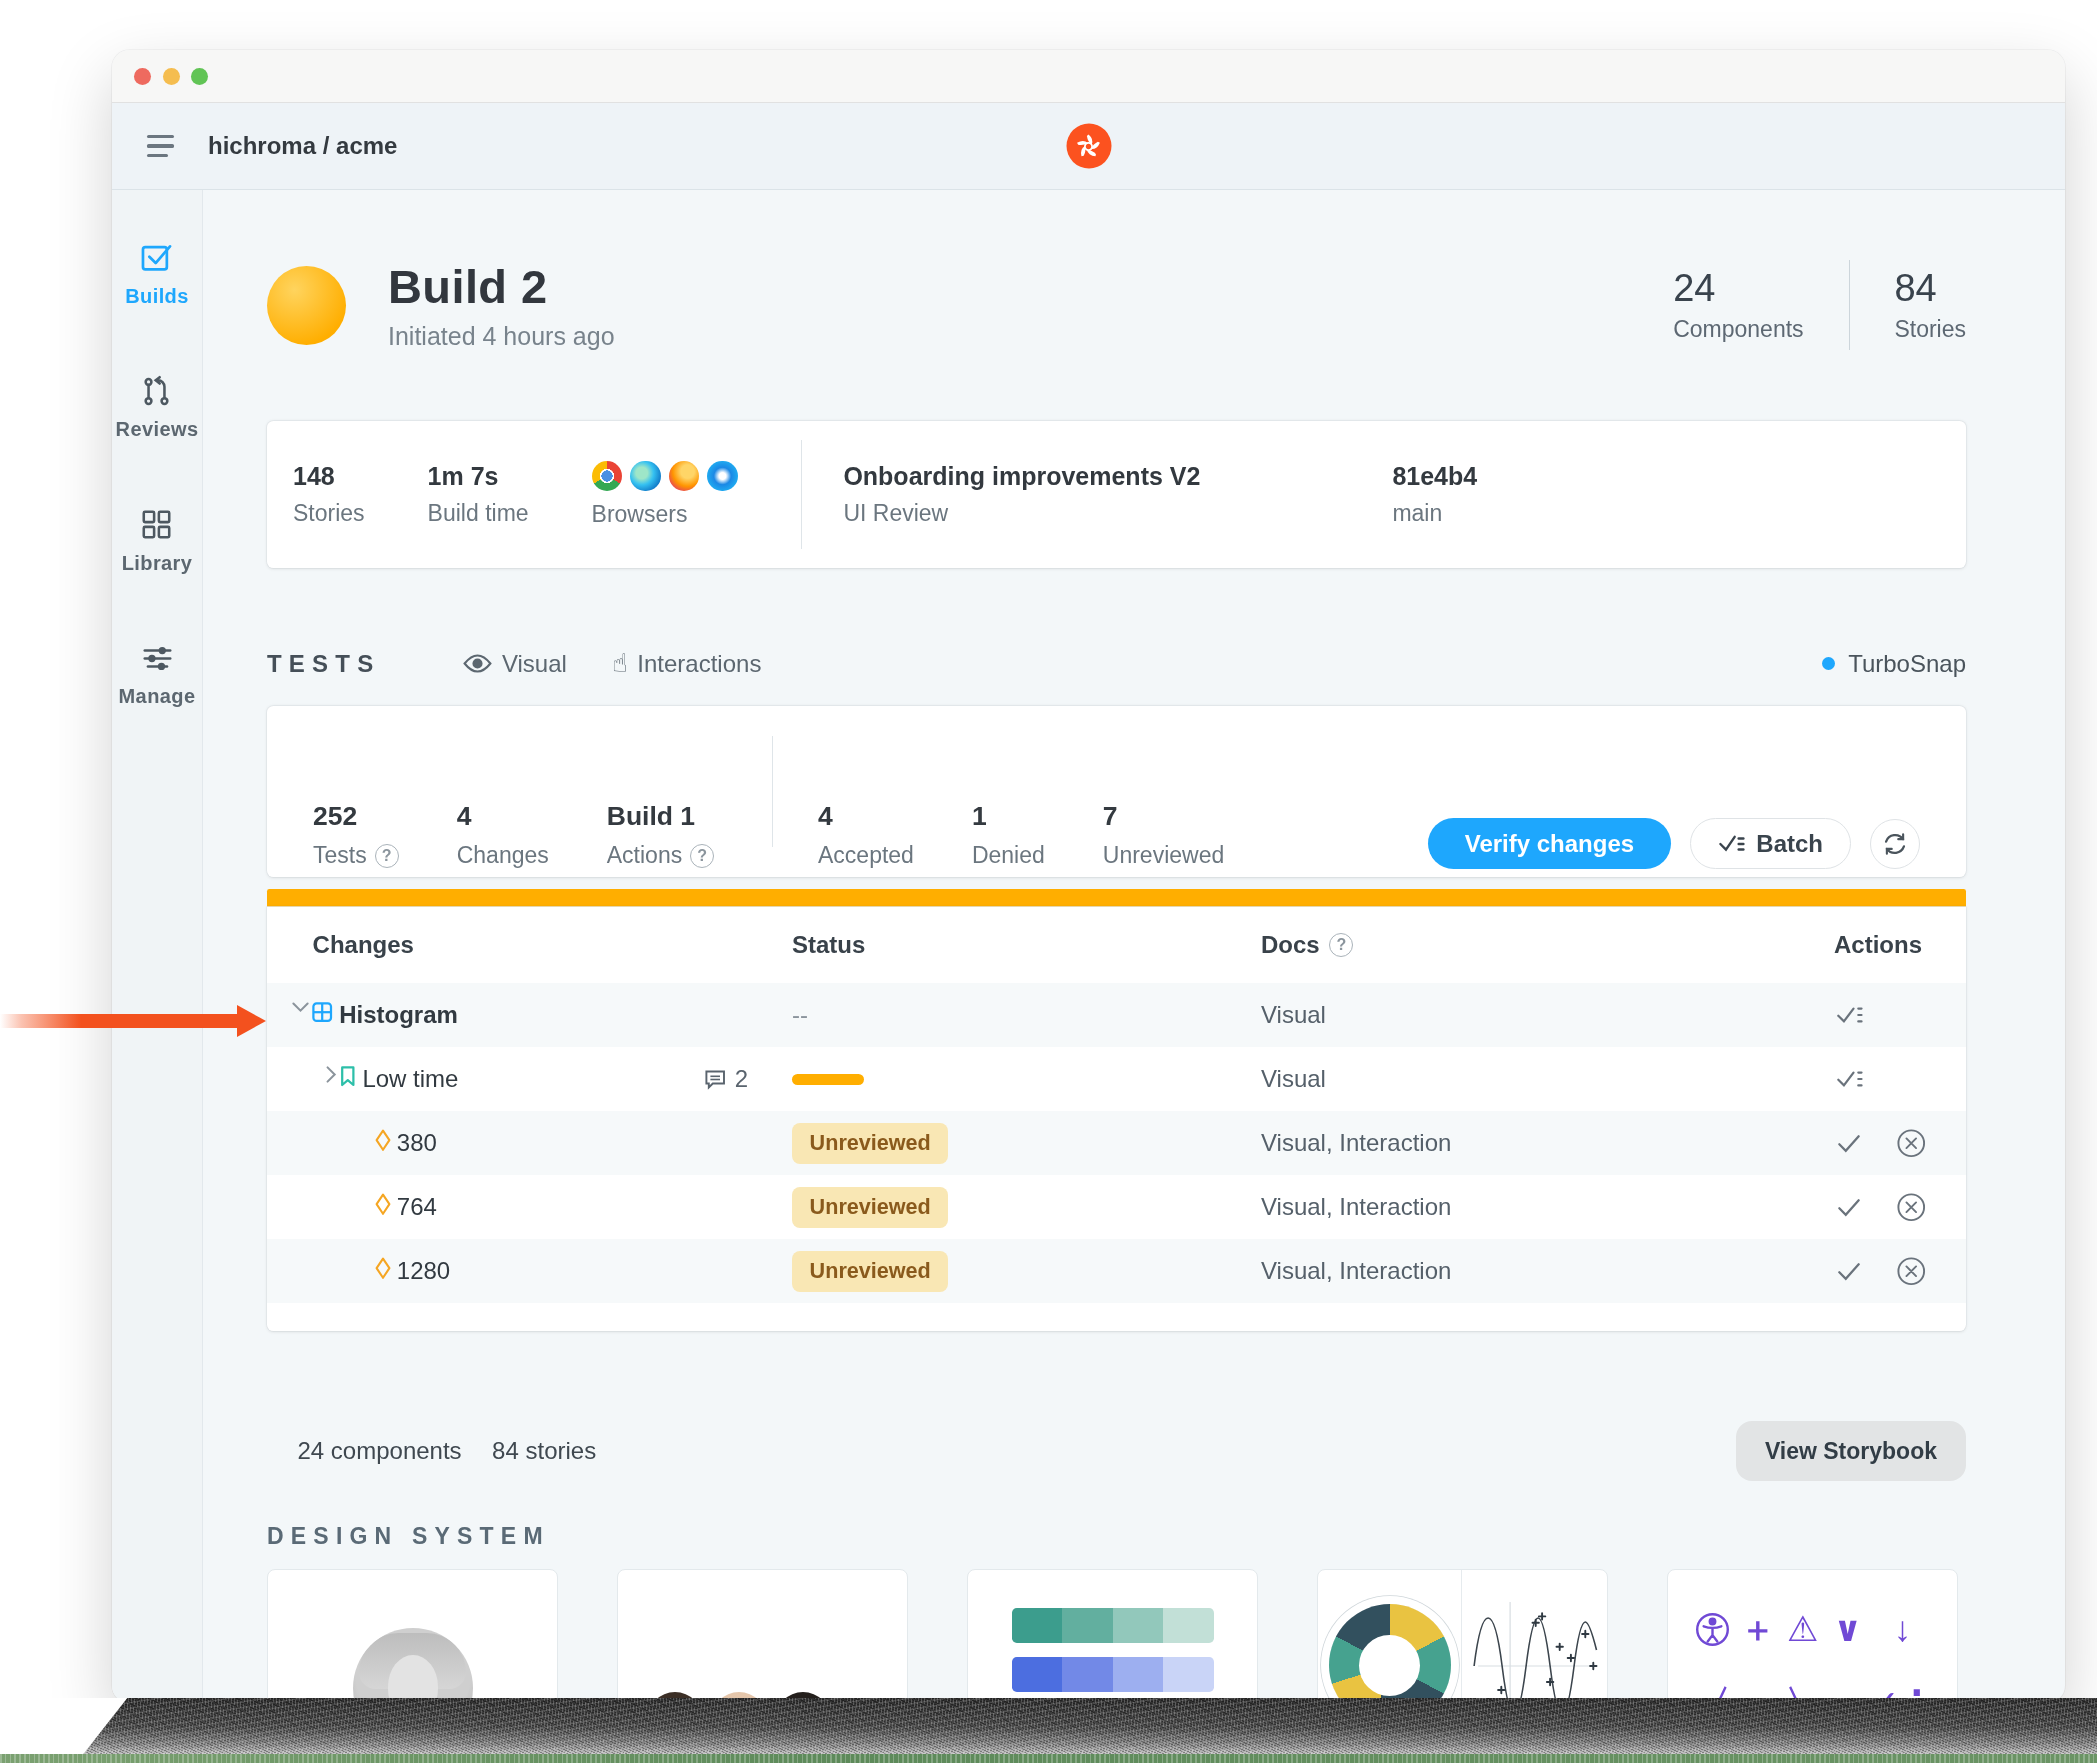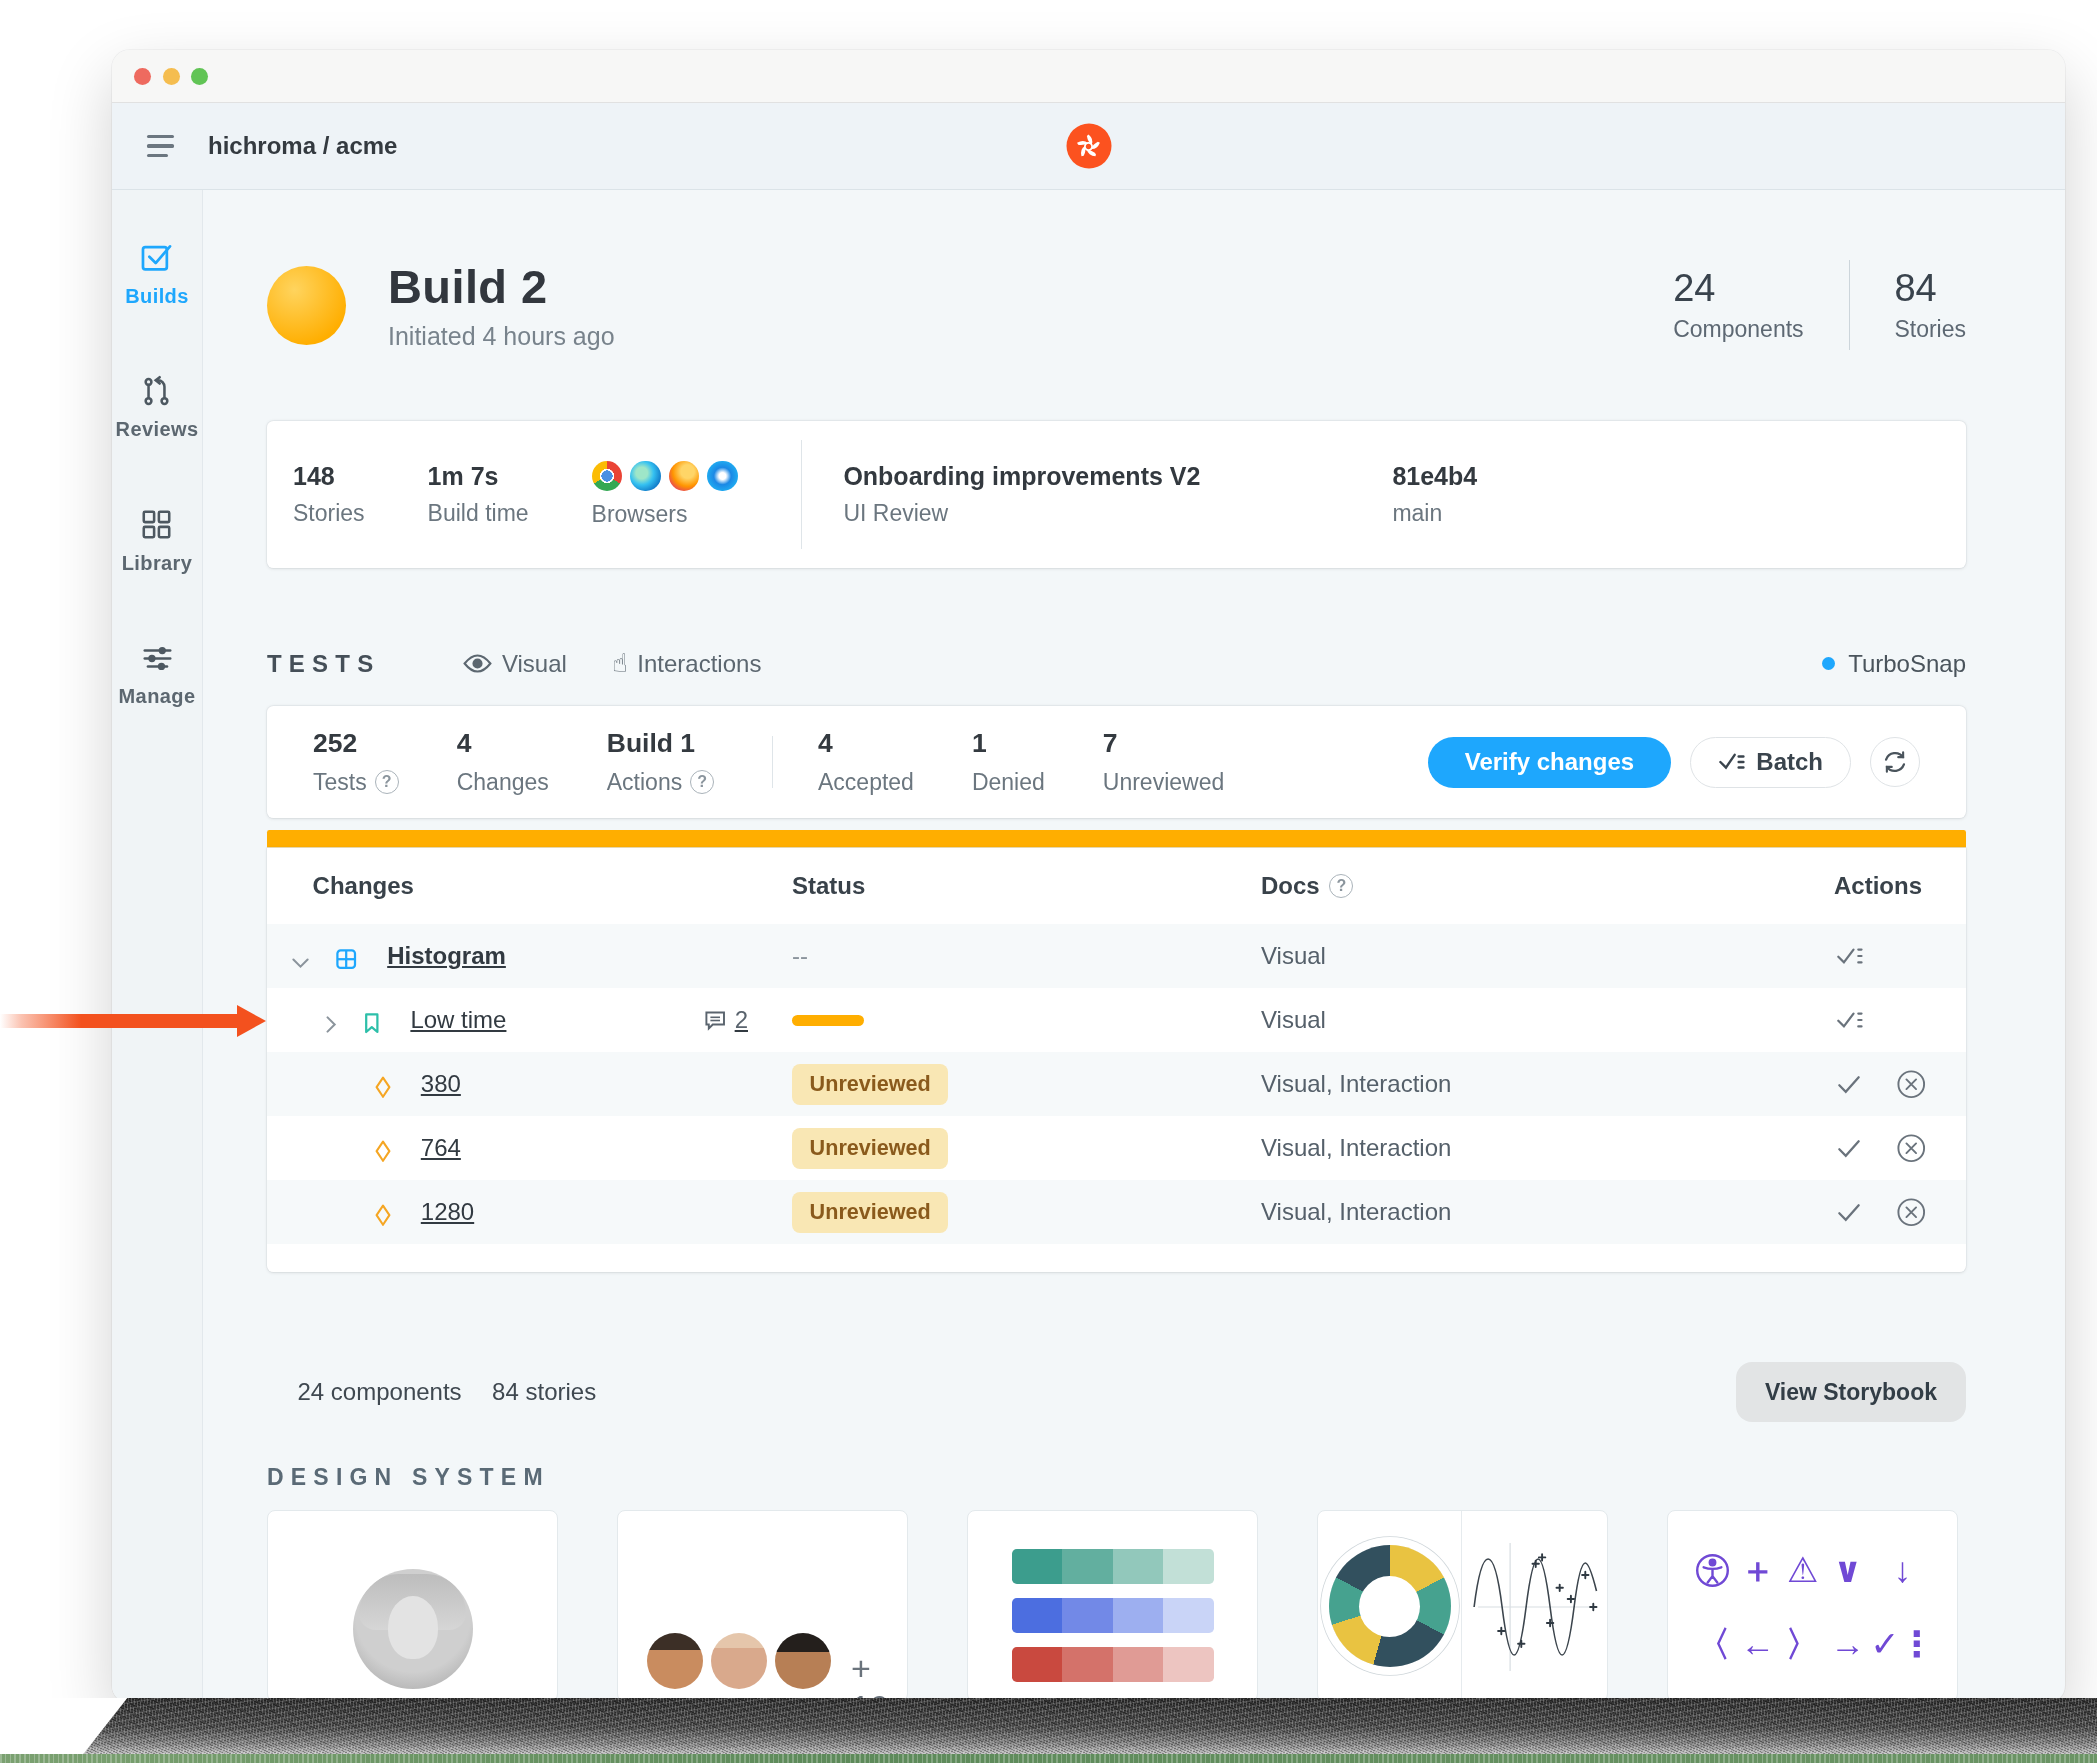--- a/index.html
+++ b/index.html
@@ -83,21 +83,21 @@
   .sval-link { font-size:25px; }
   
   .testsrow { margin-top:80px; display:flex; align-items:center; }
   .testslabel { font-size:24px; font-weight:bold; color:#454f58; letter-spacing:7.2px; }
   .toggle { display:flex; align-items:center; gap:9.6px; font-size:24px; color:#5c6770; cursor:pointer; }
   .toggle.visual { margin-left:83px; }
   .toggle.inter { margin-left:45px; }
   .turbosnap { margin-left:auto; display:flex; align-items:center; gap:13px; font-size:24px; color:#4a545c; }
   .tsdot { width:13px; height:13px; border-radius:50%; background:#1EA7FD; }
   
-  .testscard { margin-top:27px; height:112px; display:flex; align-items:center; padding:8px 46px; }
+  .testscard { margin-top:27px; height:171px; display:flex; align-items:flex-end; padding:8px 46px; }
   .tstat { margin-right:58px; }
   .tstat .tval { font-size:26.5px; font-weight:bold; color:#343a40; }
   .tstat .tlab { font-size:23px; color:#6b767f; margin-top:9.6px; display:flex; align-items:center; gap:8px; }
   .qmark {
     width:24px; height:24px; border-radius:50%; border:1.6px solid #aab3ba; color:#8b959d;
     font-size:16px; display:inline-flex; align-items:center; justify-content:center; font-weight:bold;
   }
   .tdivider { width:0.8px; align-self:stretch; margin:22.4px 0; background:#dfe5e9; margin-right:45px; }
   .green { color:#417a23; } .red { color:#cf4322; } .orange { color:#b5701f; }
   .btn-verify {
@@ -116,21 +116,21 @@
     display:flex; align-items:center; justify-content:center;
   }
   
   .progressbar { margin-top:12px; height:18.4px; background:#FFAE00; border-radius:2.4px 2.4px 0 0; }
   .tablecard { border-radius:0 0 6.4px 6.4px; padding-bottom:28px; }
   .trow { display:grid; grid-template-columns:501px 469px 469px 1fr; align-items:center; height:64px; padding:0 24px; font-size:24px; }
   .thead { height:76px; font-weight:bold; color:#39424a; }
   .thead .hcell1 { padding-left:21.6px; }
   .thead .hactions { text-align:right; padding-right:20px; }
   .rowalt { background:#f6f9fa; }
-  .cell-name { display:flex; align-items:flex-end; gap:25px; color:#323a41;text-decoration:underline; }
+  .cell-name { display:flex; align-items:flex-start; gap:1px; color:#323a41; }
   .cell-name .rowlabel { margin-left:4.8px; }
   .bold { font-weight:bold; }
   .indent1 { padding-left:34px; } .indent2 { padding-left:84px; }
   .commentgroup { margin-left:auto; padding-right:44px; display:flex; align-items:center; gap:8px; color:#5a646e; }
   .cell-status { color:#8b949c; display:flex; align-items:center; }
   .minibar { width:72px; height:11.2px; border-radius:5.6px; background:#FFAE00; }
   .badge {
     display:inline-block; padding:7.2px 17.6px; border-radius:8px;
     background:#f9e7b4; color:#8a5a1c; font-size:21.6px; font-weight:600;
   }

